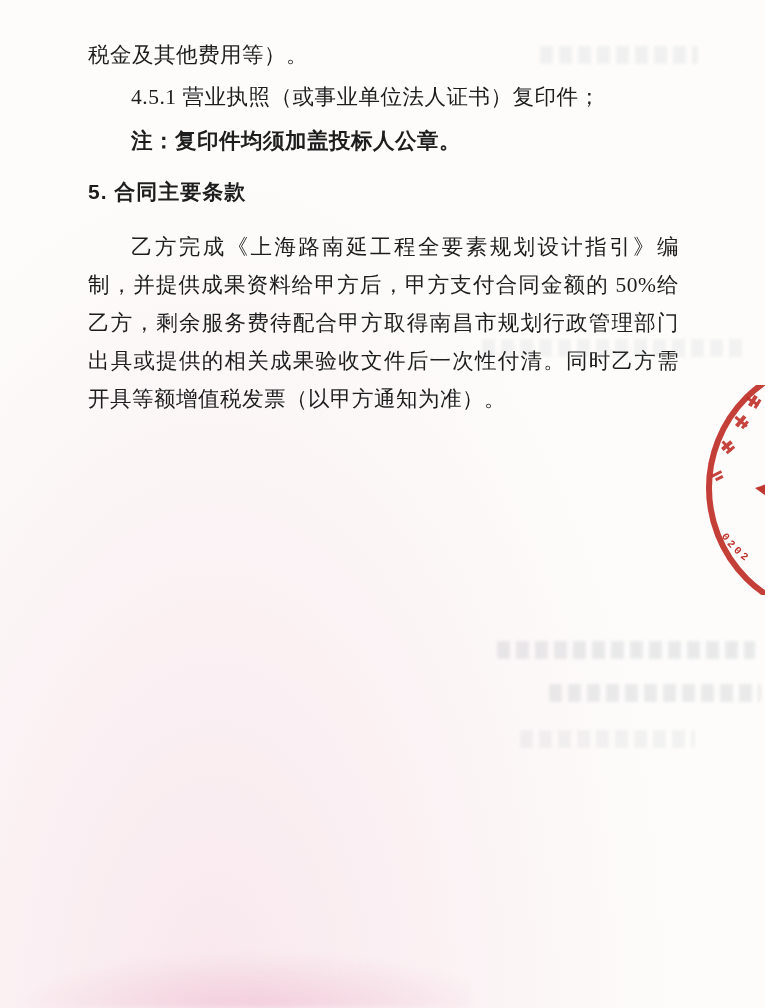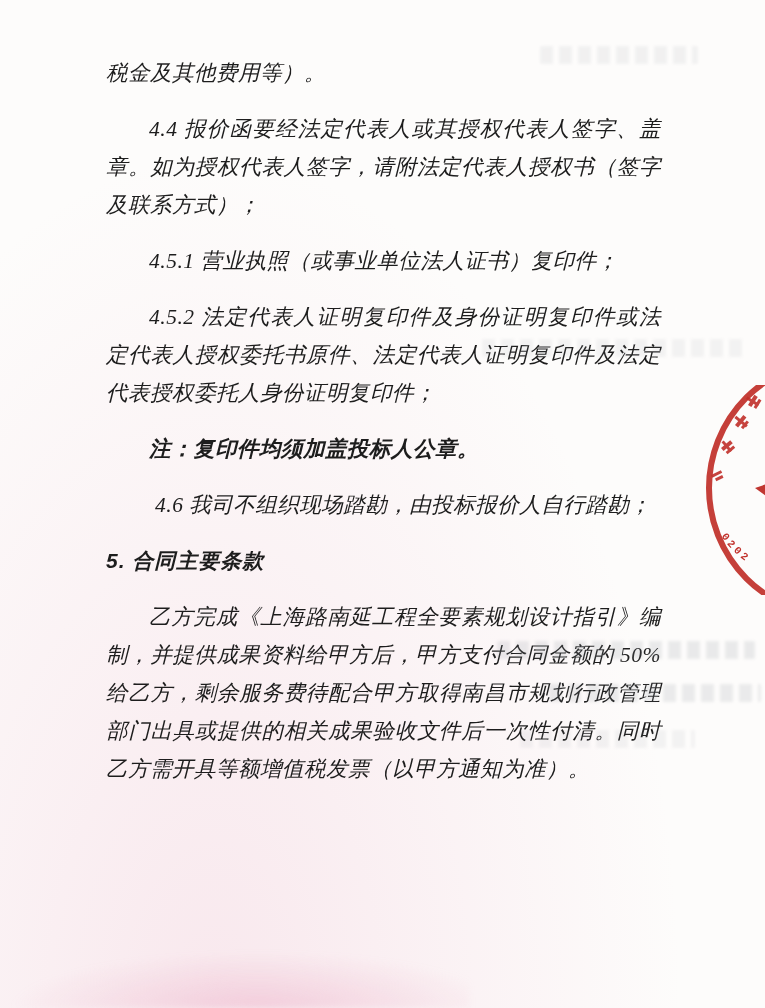--- a/index.html
+++ b/index.html
@@ -14,21 +14,21 @@
       radial-gradient(ellipse at 28% 101%, rgba(238,185,205,.30), rgba(238,185,205,0) 60%),
       linear-gradient(#fdfcfb,#fdfcfb);
   }
   .textblock{
     position:absolute;top:36px;left:88px;right:86px;
     color:#1d1d1d;
     font-size:21.5px;line-height:38px;
     text-align:justify;letter-spacing:.5px;
     font-weight:500;
   }
-  .para{margin:18px;font-style:italic;}
+  .para{margin:0;}
   .indent{text-indent:43px;}
   .indent-deep{text-indent:49px;}
   .gap-lg{margin-top:17px;}
   .gap-sm{margin-top:4px;}
   .gap-md{margin-top:6px;}
   .heading{
     font-weight:700;margin-top:13px;letter-spacing:1px;
     font-family:"Liberation Sans","DejaVu Sans",sans-serif;
     font-size:21px;
   }
@@ -56,25 +56,22 @@
     filter:blur(3px);pointer-events:none;
   }
 </style>
 </head>
 <body>
 
 <div class="page">
 
   <div class="textblock">
     <p class="para">税金及其他费用等）。</p>
-    <p class="para indent">4.4 报价函要经法定代表人或其授权代表人签字、盖章。如为授权代表人签字，请附法定代表人授权书（签字及联系方式）；</p>
     <p class="para indent gap-sm">4.5.1 营业执照（或事业单位法人证书）复印件；</p>
-    <p class="para indent">4.5.2 法定代表人证明复印件及身份证明复印件或法定代表人授权委托书原件、法定代表人证明复印件及法定代表授权委托人身份证明复印件；</p>
     <p class="para indent gap-md note-line">注：复印件均须加盖投标人公章。</p>
-    <p class="para indent-deep gap-md">4.6 我司不组织现场踏勘，由投标报价人自行踏勘；</p>
     <p class="para heading">5.  合同主要条款</p>
     <p class="para indent gap-lg">乙方完成《上海路南延工程全要素规划设计指引》编制，并提供成果资料给甲方后，甲方支付合同金额的 50%给乙方，剩余服务费待配合甲方取得南昌市规划行政管理部门出具或提供的相关成果验收文件后一次性付清。同时乙方需开具等额增值税发票（以甲方通知为准）。</p>
   </div>
 
   <div class="ghost g1"></div>
   <div class="ghost g2"></div>
   <div class="ghost g3"></div>
   <div class="ghost g4"></div>
   <div class="ghost g5"></div>
 

